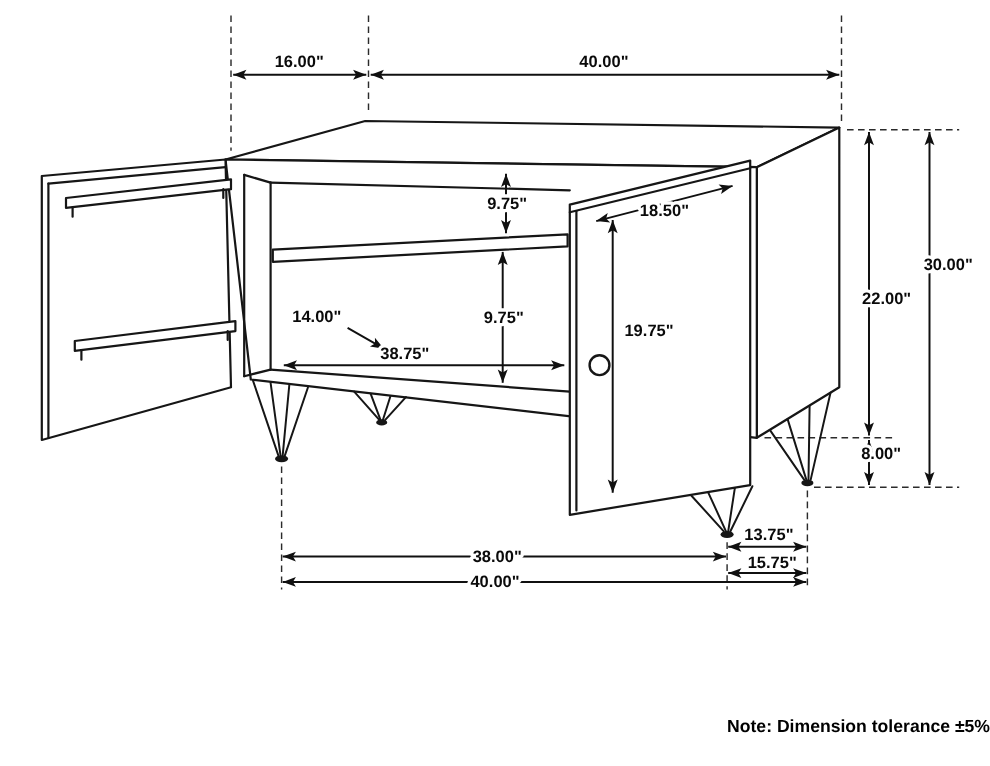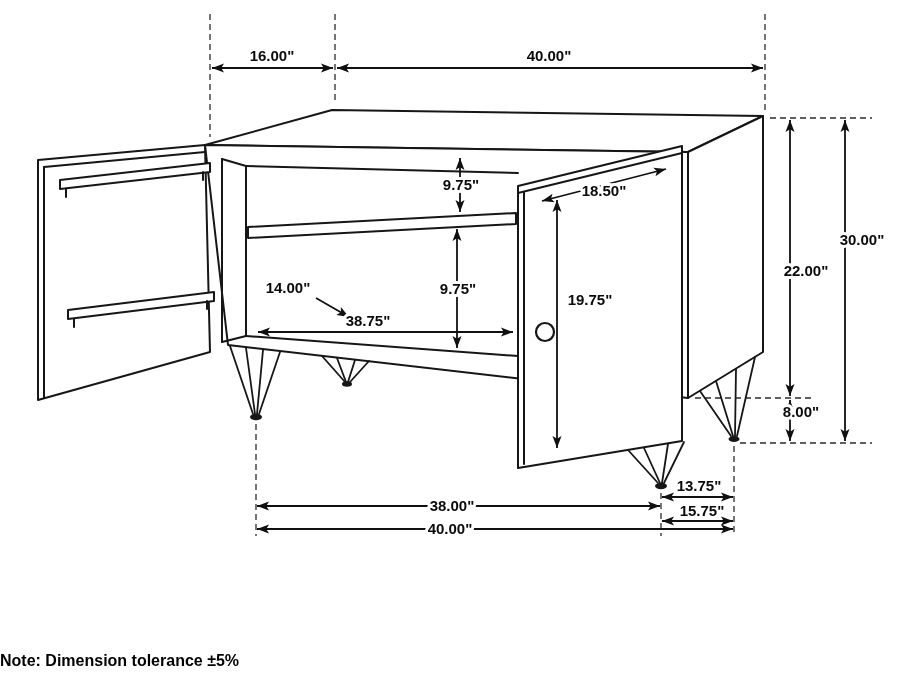--- a/index.html
+++ b/index.html
@@ -14,21 +14,21 @@
   .fill-dark { fill:#161616; }
   text.dim {
     font-family:"Liberation Sans", sans-serif;
     font-weight:bold; font-size:15px;
     fill:#0a0a0a; stroke:#ffffff; stroke-width:6;
     paint-order:stroke; stroke-linejoin:round;
     text-anchor:middle;
   }
   .note {
     position:absolute; left:0; top:652px; width:900px;
-    text-align:left; font-weight:bold; font-size:16px; color:#000;
+    text-align:right; font-weight:bold; font-size:16px; color:#000;
   }
 </style>
 </head>
 <body>
 
 <div class="stage">
   <svg width="900" height="696" viewBox="0 0 900 696">
     <defs>
       <marker id="arr" markerWidth="14" markerHeight="11" refX="12.5" refY="5" orient="auto-start-reverse" markerUnits="userSpaceOnUse">
         <path d="M12.5,5 L0.5,0.5 L3.2,5 L0.5,9.5 Z" fill="#101010"></path>

